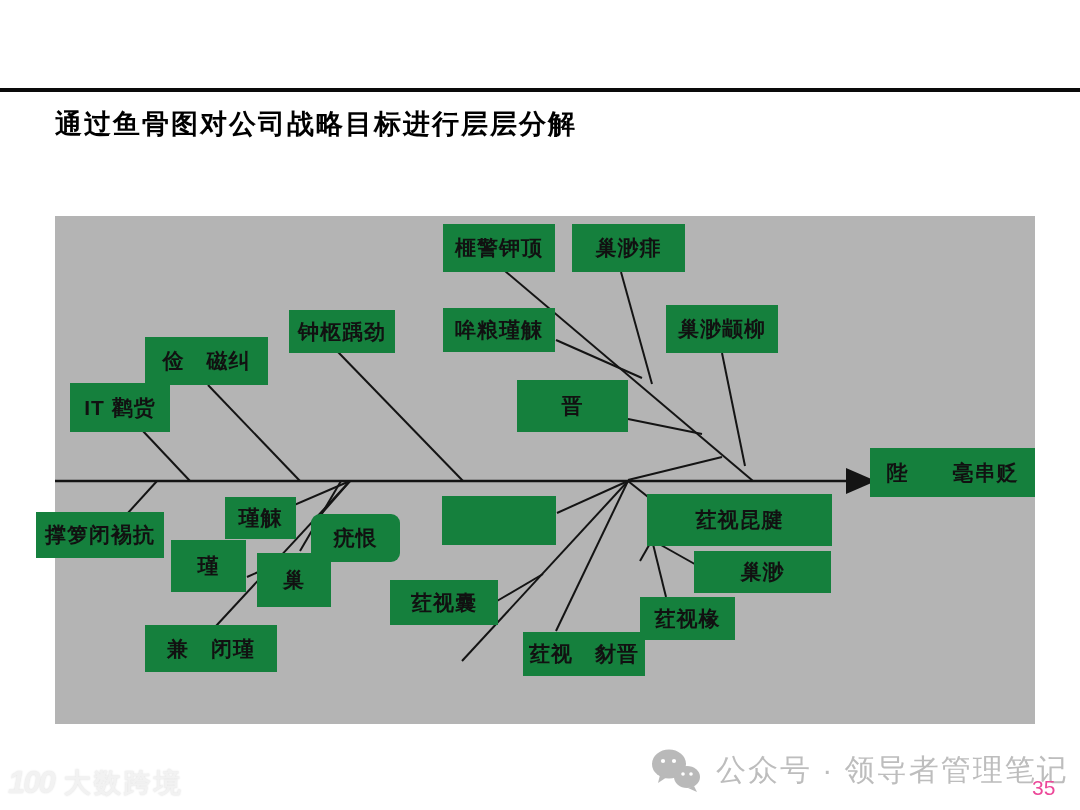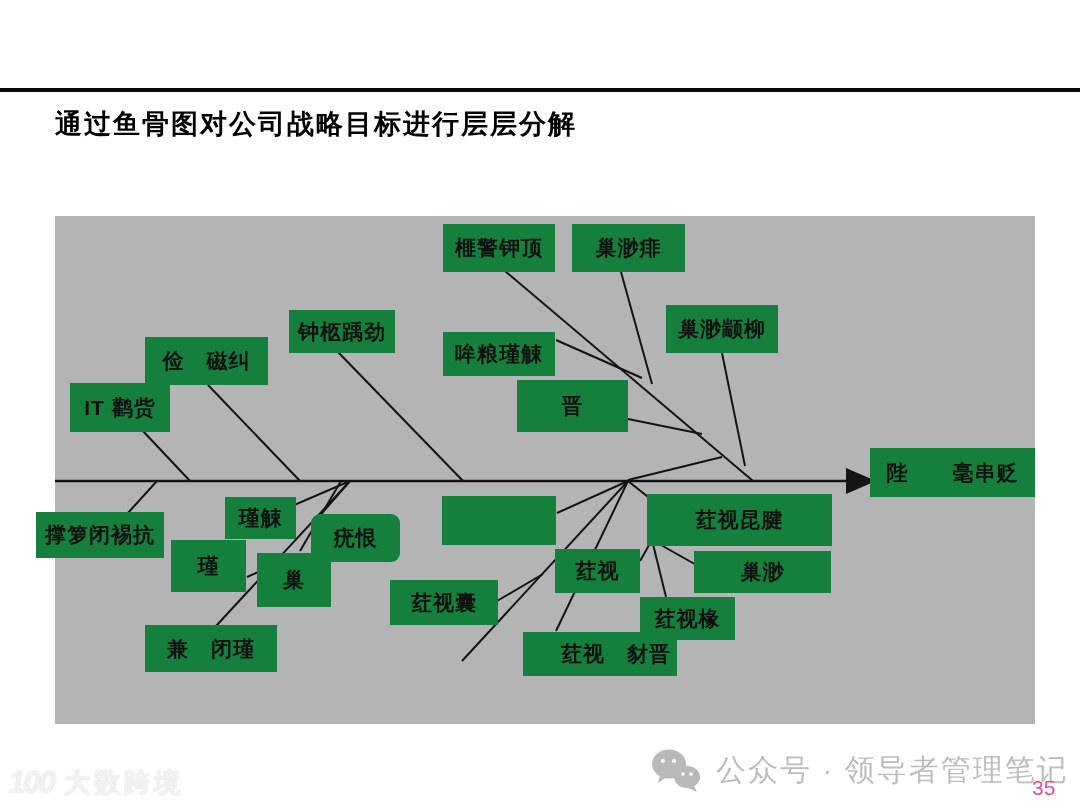--- a/index.html
+++ b/index.html
@@ -92,35 +92,34 @@
   <line x1="640" y1="561" x2="652" y2="540"></line>
   <line x1="652" y1="540" x2="700" y2="567"></line>
   <line x1="652" y1="540" x2="666" y2="597"></line>
   <line x1="557" y1="513" x2="628" y2="481"></line>
 </svg>
 
 <div class="boxes-layer" id="boxes">
     <div class="fbox" style="left: 443px; top: 224px; width: 112px; height: 48px;">榧警钾顶</div>
     <div class="fbox" style="left: 572px; top: 224px; width: 113px; height: 48px;">巢渺痱</div>
     <div class="fbox" style="left: 281px; top: 310px; width: 106px; height: 43px; margin-left: 8px;">钟柩踽劲</div>
-    <div class="fbox" style="left: 443px; top: 308px; width: 112px; height: 44px; margin-top: 24px;">哞粮瑾觫</div>
+    <div class="fbox" style="left: 443px; top: 308px; width: 112px; height: 44px;">哞粮瑾觫</div>
     <div class="fbox" style="left: 666px; top: 305px; width: 112px; height: 48px;">巢渺颛柳</div>
     <div class="fbox" style="left: 145px; top: 337px; width: 123px; height: 48px;">俭　磁纠</div>
     <div class="fbox" style="left: 70px; top: 383px; width: 100px; height: 49px;">IT 鹳赀</div>
     <div class="fbox" style="left: 517px; top: 380px; width: 111px; height: 52px;">晋</div>
     <div class="fbox" style="left: 870px; top: 448px; width: 165px; height: 49px;">陛　　毫串贬</div>
     <div class="fbox" style="left: 36px; top: 512px; width: 128px; height: 46px;">撑箩闭裼抗</div>
     <div class="fbox" style="left: 225px; top: 497px; width: 71px; height: 42px;">瑾觫</div>
     <div class="fbox" style="left: 311px; top: 514px; width: 89px; height: 48px; border-radius: 9px;">疣恨</div>
     <div class="fbox" style="left: 171px; top: 540px; width: 75px; height: 52px;">瑾</div>
     <div class="fbox" style="left: 257px; top: 553px; width: 74px; height: 54px;">巢</div>
     <div class="fbox" style="left: 145px; top: 625px; width: 132px; height: 47px;">兼　闭瑾</div>
     <div class="fbox" style="left: 390px; top: 580px; width: 108px; height: 45px;">荭视囊</div>
-    <div class="fbox" style="left: 523px; top: 632px; width: 122px; height: 44px; padding-left: 32px;">荭视　豺晋</div>
-    <div class="fbox" style="left: 555px; top: 549px; width: 85px; height: 44px;">荭视</div>
+    <div class="fbox" style="left: 523px; top: 632px; width: 122px; height: 44px;">荭视　豺晋</div>
     <div class="fbox" style="left: 647px; top: 494px; width: 185px; height: 52px;">荭视昆腱</div>
     <div class="fbox" style="left: 640px; top: 597px; width: 95px; height: 43px;">荭视椽</div>
     <div class="fbox" style="left: 694px; top: 551px; width: 137px; height: 42px;">巢渺</div>
     <div class="fbox" style="left: 442px; top: 496px; width: 114px; height: 49px;"></div>
   </div>
 
 <div class="footer-watermark">
   <svg width="52" height="44" viewBox="0 0 52 44">
     <ellipse cx="19" cy="16" rx="17" ry="14.5" fill="#b9b9b9"></ellipse>
     <path d="M10 27 L8 35 L17 29 Z" fill="#b9b9b9"></path>

